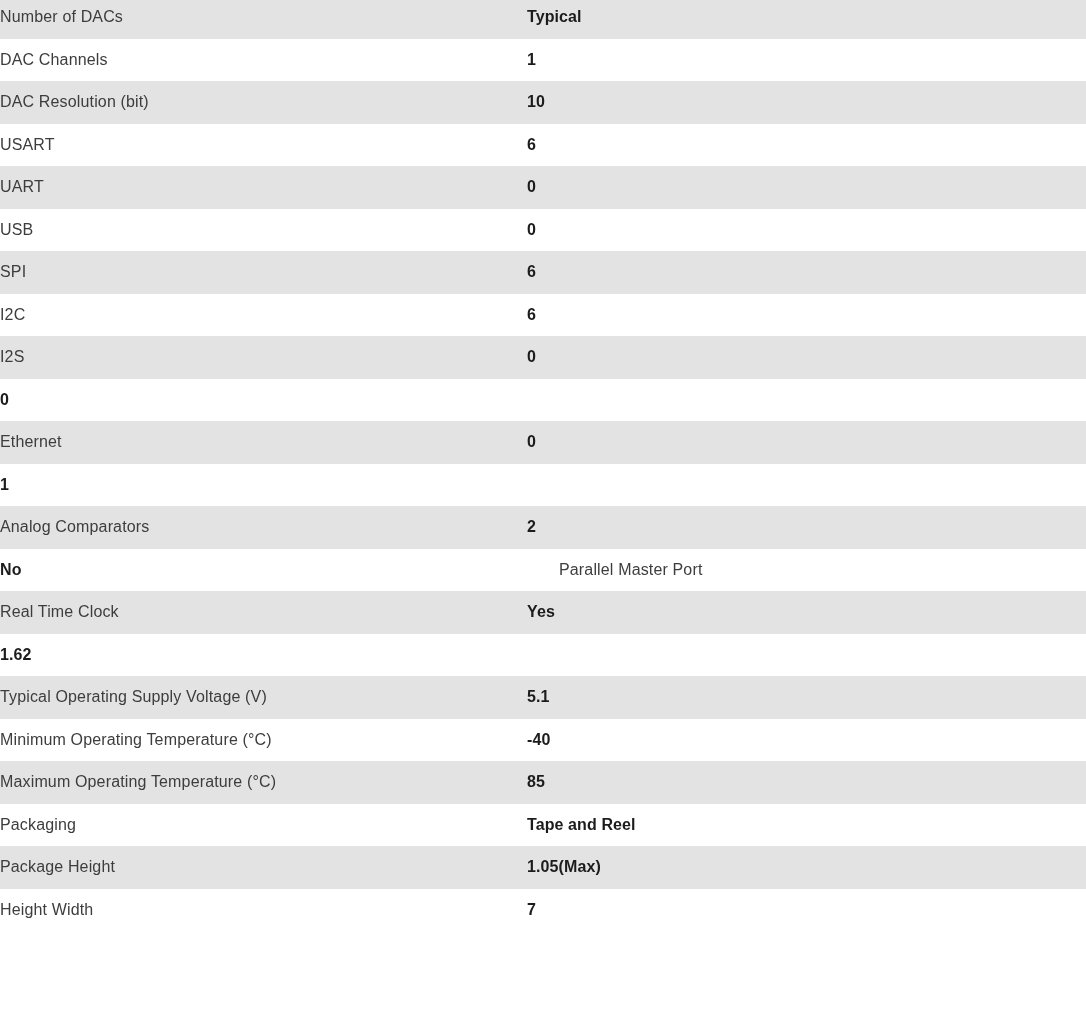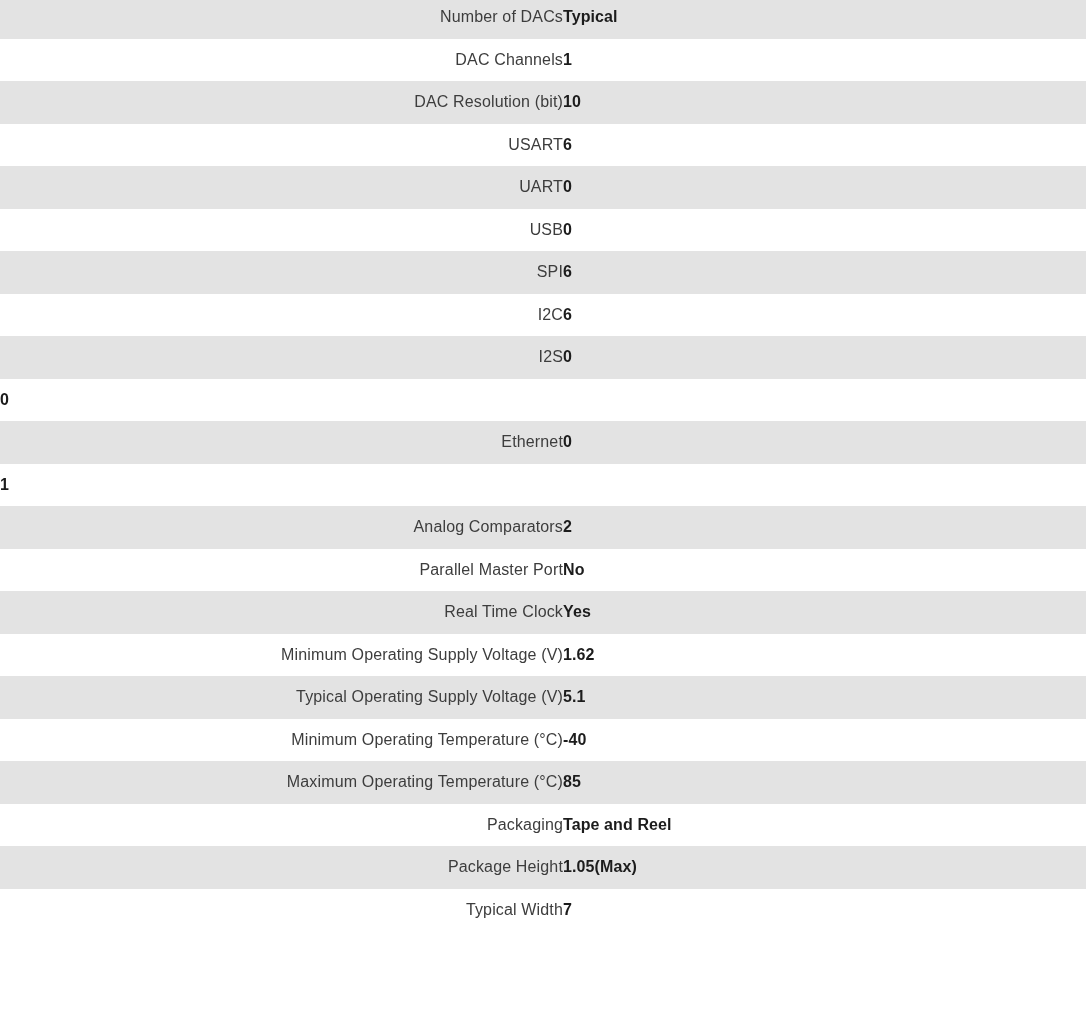--- a/index.html
+++ b/index.html
@@ -24,24 +24,22 @@
   .row:nth-child(odd) {
     background: var(--row-alt, #e3e3e3);
   }
   .cell {
     font-size: 16px;
     line-height: 1;
     white-space: nowrap;
   }
   .cell.label {
     flex: 0 0 527px;
-    padding-left: 36px;
     color: var(--label-color, #3d3d3d);
     letter-spacing: 0.15px;
-    text-align: right;
   }
   .cell.value {
     flex: 1 1 auto;
     font-weight: bold;
     color: var(--value-color, #1c1c1c);
     letter-spacing: 0.1px;
   }
 </style>
 </head>
 <body>
@@ -104,31 +102,30 @@
   <div class="row">
     <div class="cell value">1</div>
   </div>
 
   <div class="row">
     <div class="cell label">Analog Comparators</div>
     <div class="cell value">2</div>
   </div>
 
   <div class="row">
+    <div class="cell value">No</div>
     <div class="cell label">Parallel Master Port</div>
-    <div class="cell value">No</div>
   </div>
 
   <div class="row">
     <div class="cell label">Real Time Clock</div>
     <div class="cell value">Yes</div>
   </div>
 
   <div class="row">
-    <div class="cell label">Minimum Operating Supply Voltage (V)</div>
     <div class="cell value">1.62</div>
   </div>
 
   <div class="row">
     <div class="cell label">Typical Operating Supply Voltage (V)</div>
     <div class="cell value">5.1</div>
   </div>
 
 
   <div class="row">
@@ -146,16 +143,16 @@
     <div class="cell value">Tape and Reel</div>
   </div>
 
 
   <div class="row">
     <div class="cell label">Package Height</div>
     <div class="cell value">1.05(Max)</div>
   </div>
 
   <div class="row">
-    <div class="cell label">Typical Width</div>
+    <div class="cell label">Height Width</div>
     <div class="cell value">7</div>
   </div>
 </div>
 
 </body></html>

